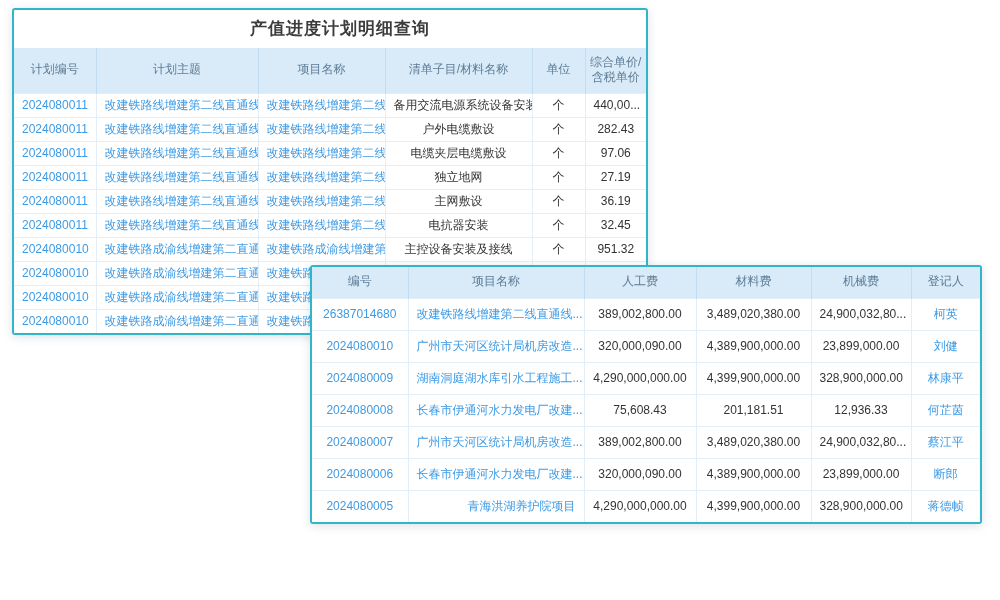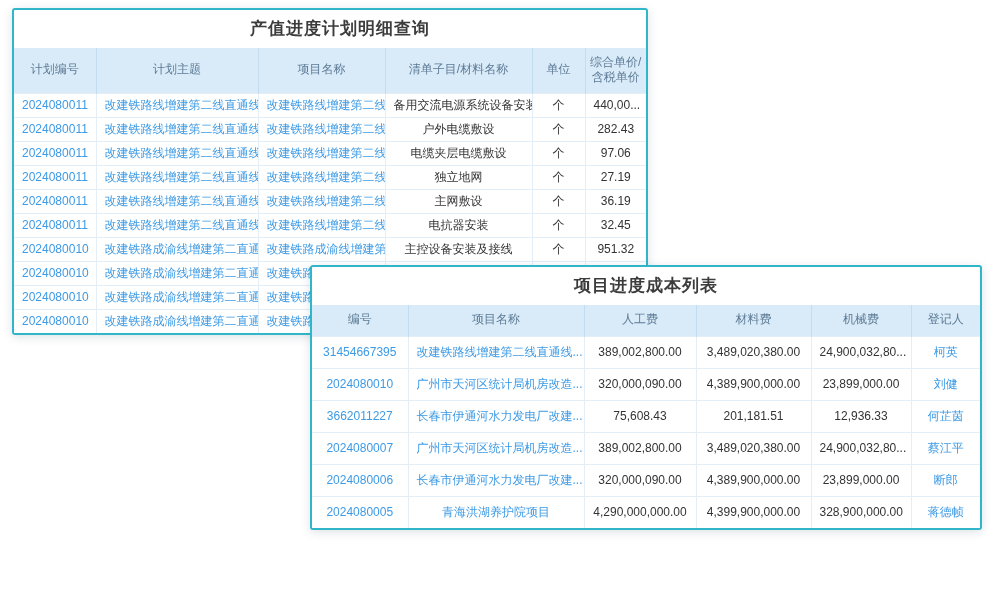--- a/index.html
+++ b/index.html
@@ -39,21 +39,21 @@
   tbody td:first-child { border-left:none; }
 
   .panel1 tbody td { height:24px; }
   .panel1 thead th { height:45px; }
   .panel2 tbody td { height:32px; }
   .panel2 thead th { height:31px; }
 
   .link { color:#3d9ae5; }
   .c-center { text-align:center; }
   .c-right  { text-align:center; }
-  .c-left   { text-align:center; }
+  .c-left   { text-align:right; }
 </style>
 </head>
 <body>
 
 <div class="stage">
 
   <div class="panel panel1">
     <div class="panel-title">产值进度计划明细查询</div>
     <table>
       <colgroup>
@@ -163,21 +163,20 @@
             <td class="c-left   link">改建铁路成渝线增建第二直通</td>
             <td class="c-center"></td>
             <td class="c-center"></td>
             <td class="c-right"></td>
           </tr>
         </tbody>
     </table>
   </div>
 
   <div class="panel panel2">
-    <div class="panel-title">项目进度成本列表</div>
     <table>
       <colgroup>
         <col style="width:96px">
           <col style="width:176px">
           <col style="width:112px">
         <col style="width:115px">
           <col style="width:100px">
           <col style="width:69px">
       </colgroup>
       <thead>
@@ -187,40 +186,48 @@
           <th>人工费</th>
           <th>材料费</th>
           <th>机械费</th>
           <th>登记人</th>
         </tr>
       </thead>
       <tbody>
 
 
           <tr>
-            <td class="c-center link">31454667395</td>
+            <td class="c-center link">26387014680</td>
             <td class="c-left   link">改建铁路线增建第二线直通线...</td>
             <td class="c-right">389,002,800.00</td>
             <td class="c-right">3,489,020,380.00</td>
             <td class="c-right">24,900,032,80...</td>
             <td class="c-center link">柯英</td>
           </tr>
 
           <tr>
             <td class="c-center link">2024080010</td>
             <td class="c-left   link">广州市天河区统计局机房改造...</td>
             <td class="c-right">320,000,090.00</td>
             <td class="c-right">4,389,900,000.00</td>
             <td class="c-right">23,899,000.00</td>
             <td class="c-center link">刘健</td>
           </tr>
 
-
-          <tr>
-            <td class="c-center link">3662011227</td>
+          <tr>
+            <td class="c-center link">2024080009</td>
+            <td class="c-left   link">湖南洞庭湖水库引水工程施工...</td>
+            <td class="c-right">4,290,000,000.00</td>
+            <td class="c-right">4,399,900,000.00</td>
+            <td class="c-right">328,900,000.00</td>
+            <td class="c-center link">林康平</td>
+          </tr>
+
+          <tr>
+            <td class="c-center link">2024080008</td>
             <td class="c-left   link">长春市伊通河水力发电厂改建...</td>
             <td class="c-right">75,608.43</td>
             <td class="c-right">201,181.51</td>
             <td class="c-right">12,936.33</td>
             <td class="c-center link">何芷茵</td>
           </tr>
 
           <tr>
             <td class="c-center link">2024080007</td>
             <td class="c-left   link">广州市天河区统计局机房改造...</td>

